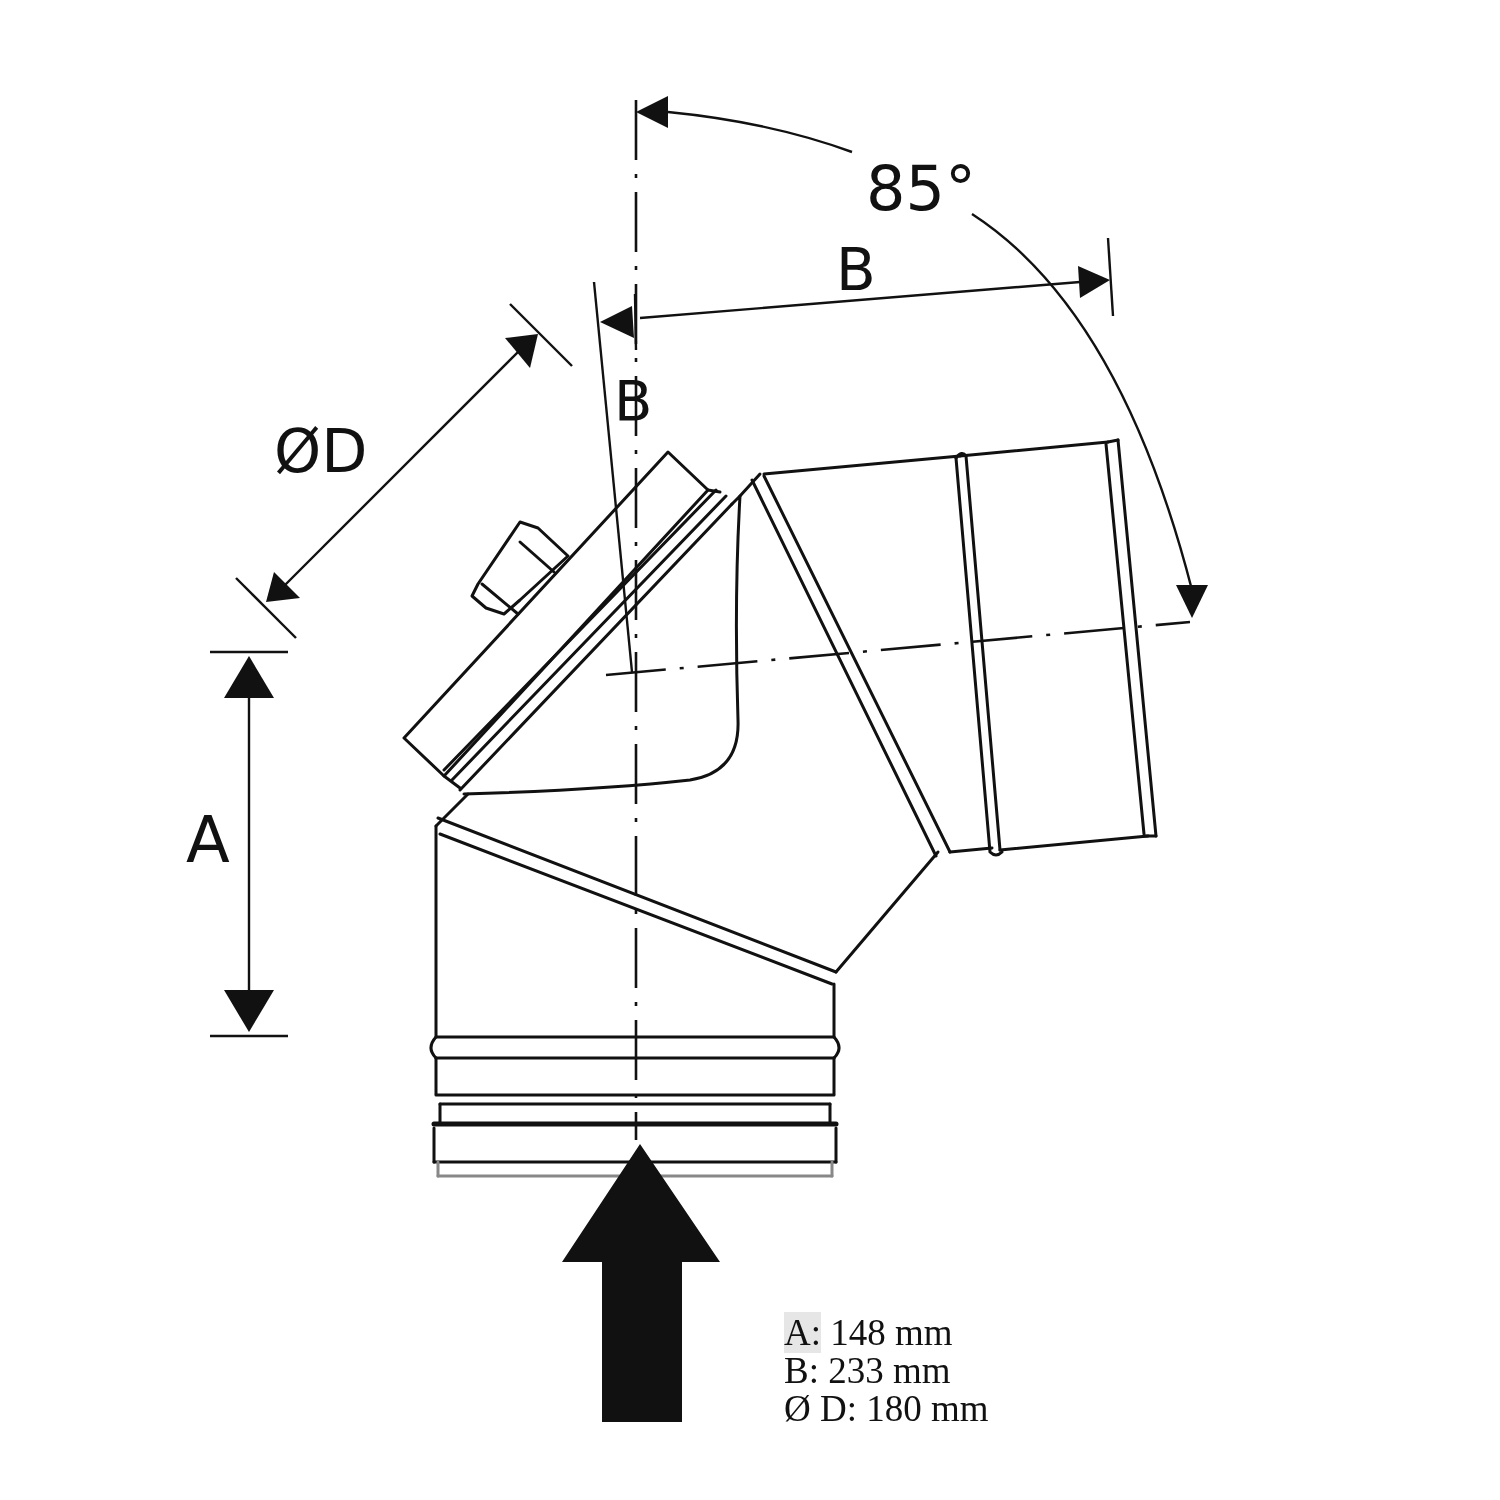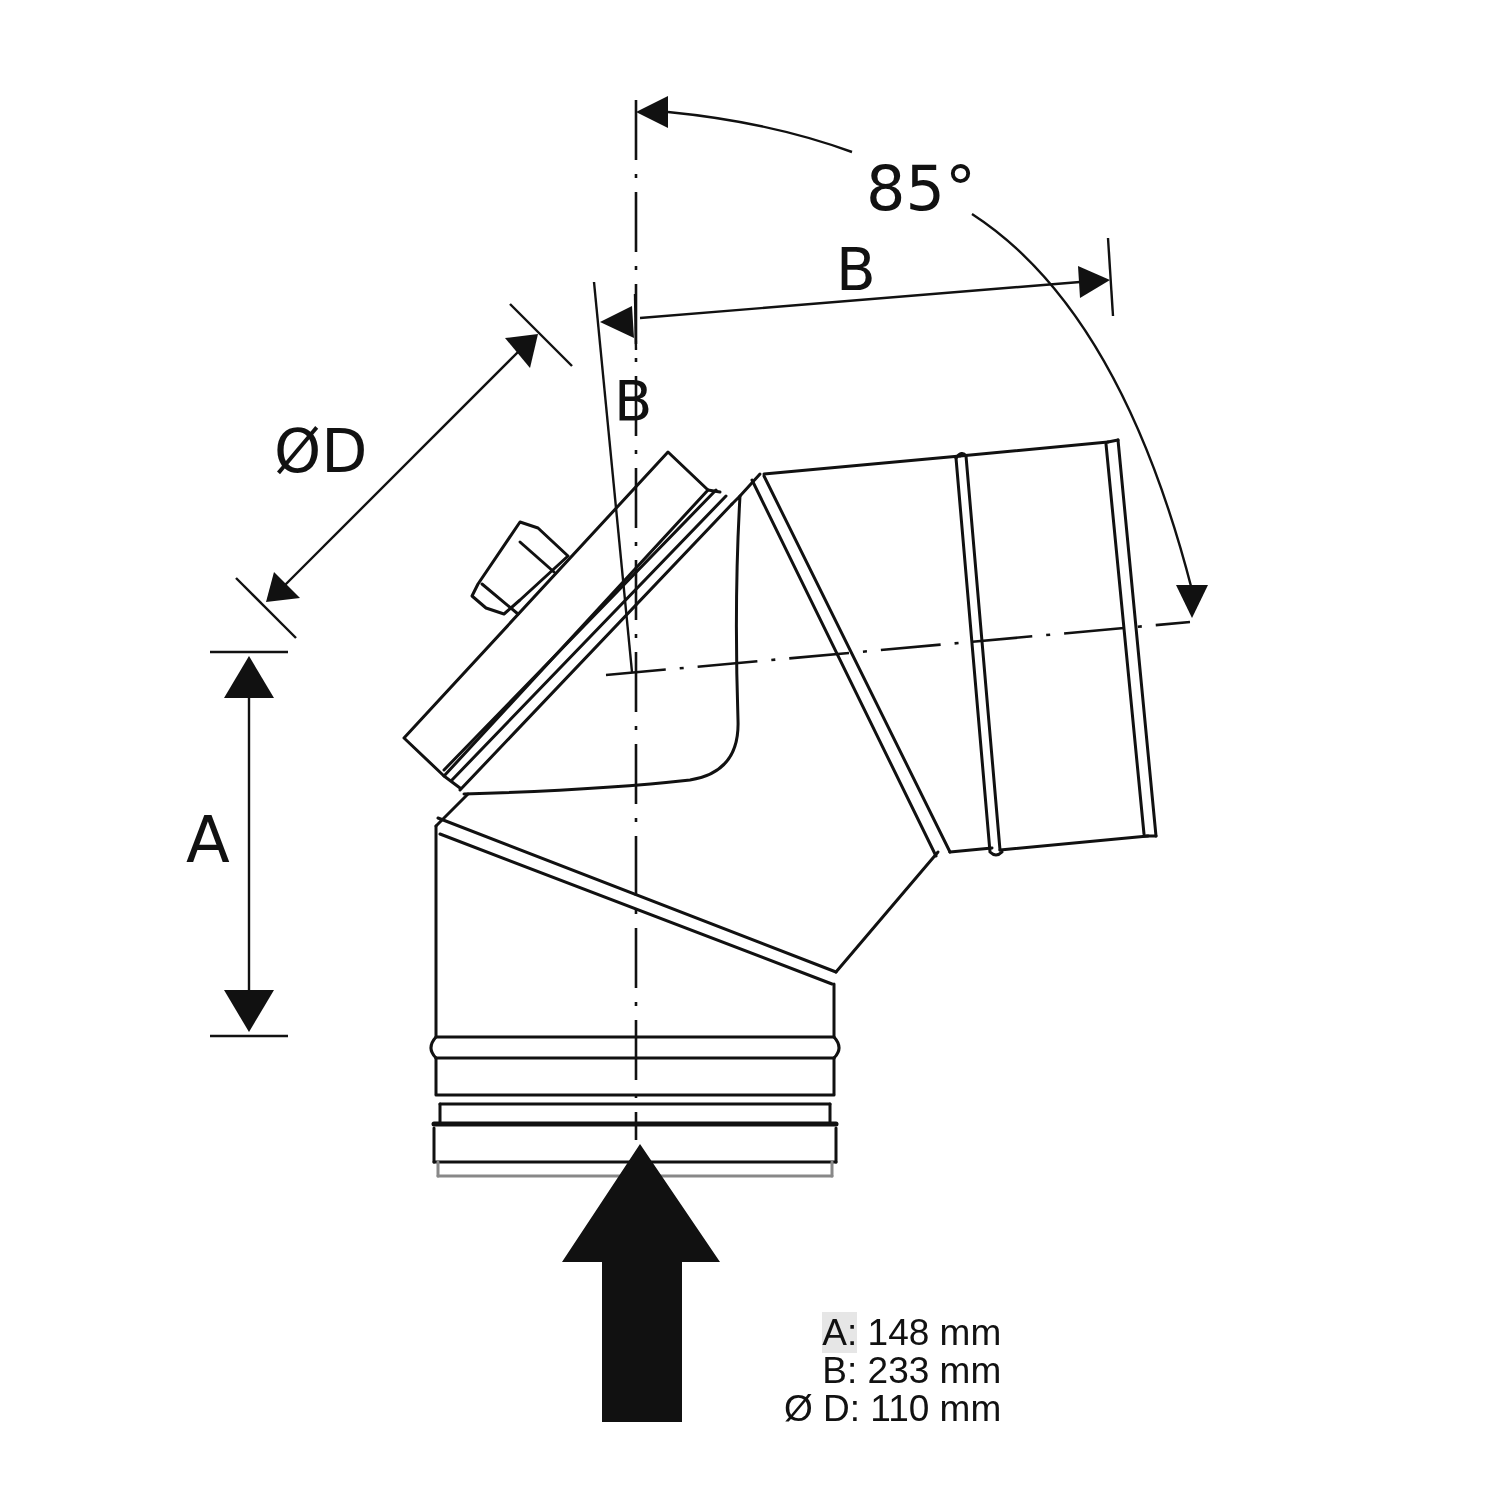--- a/index.html
+++ b/index.html
@@ -3,21 +3,21 @@
   <meta charset="utf-8">
   <style>
     html, body { margin: 0; padding: 0; background: #ffffff; }
     body { width: 1500px; height: 1500px; position: relative; overflow: hidden; }
     #drawing { position: absolute; left: 0; top: 0; width: 1500px; height: 1500px; }
     .ln { fill: none; stroke: #111; stroke-width: 3; stroke-linejoin: round; stroke-linecap: round; }
     .thin { fill: none; stroke: #111; stroke-width: 2.4; }
     .center { fill: none; stroke: #111; stroke-width: 2.6; stroke-dasharray: 60 14 4 14; }
     .fillb { fill: #111; stroke: none; }
     .lbl { font-family: "DejaVu Sans", sans-serif; fill: #111; }
-    .legend { position: absolute; left: 784px; top: 1314px; font-family: Liberation Sans, sans-serif; font-size: 37px; line-height: 38px; color: #111; text-align: right; }
+    .legend { position: absolute; left: 784px; top: 1314px; font-family: Liberation Serif, serif; font-size: 37px; line-height: 38px; color: #111; }
     .legend .row { white-space: pre; }
     .legend .hl { background: #e6e6e6; }
   </style>
 </head>
 <body>
 
 <svg id="drawing" viewBox="0 0 1500 1500" xmlns="http://www.w3.org/2000/svg">
 
   <line class="center" x1="636" y1="100" x2="636" y2="1140"></line>
 
@@ -129,14 +129,14 @@
     <line class="ln" x1="1108" y1="442" x2="1118" y2="440"></line>
     <line class="ln" x1="1144" y1="836" x2="1156" y2="836"></line>
   </g>
 
   <polygon class="fillb" points="640,1144 720,1262 682,1262 682,1422 602,1422 602,1262 562,1262"></polygon>
 </svg>
 
 <div class="legend">
   <div class="row"><span class="hl">A:</span> <span>148 mm</span></div>
   <div class="row"><span>B:</span> <span>233 mm</span></div>
-  <div class="row"><span>Ø D:</span> <span>110 mm</span></div>
+  <div class="row"><span>Ø D:</span> <span>180 mm</span></div>
 </div>
 
 </body></html>

